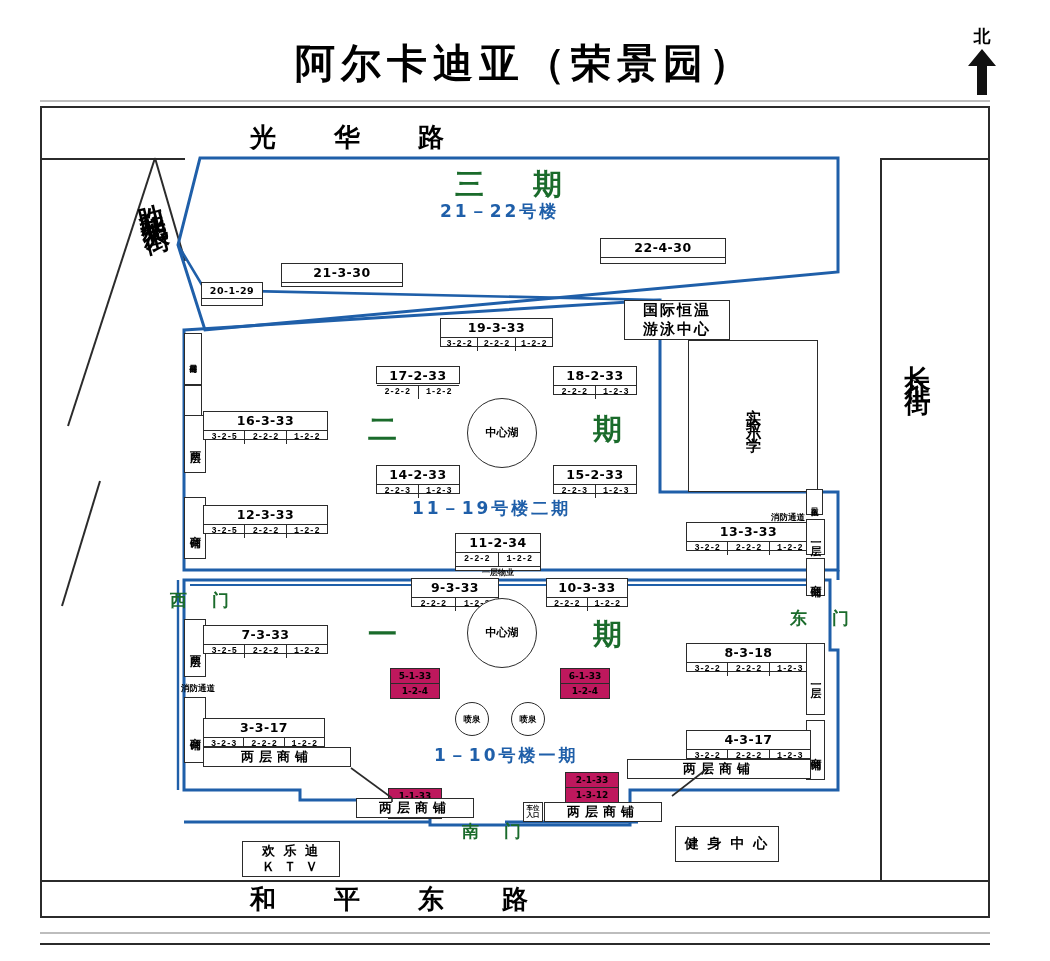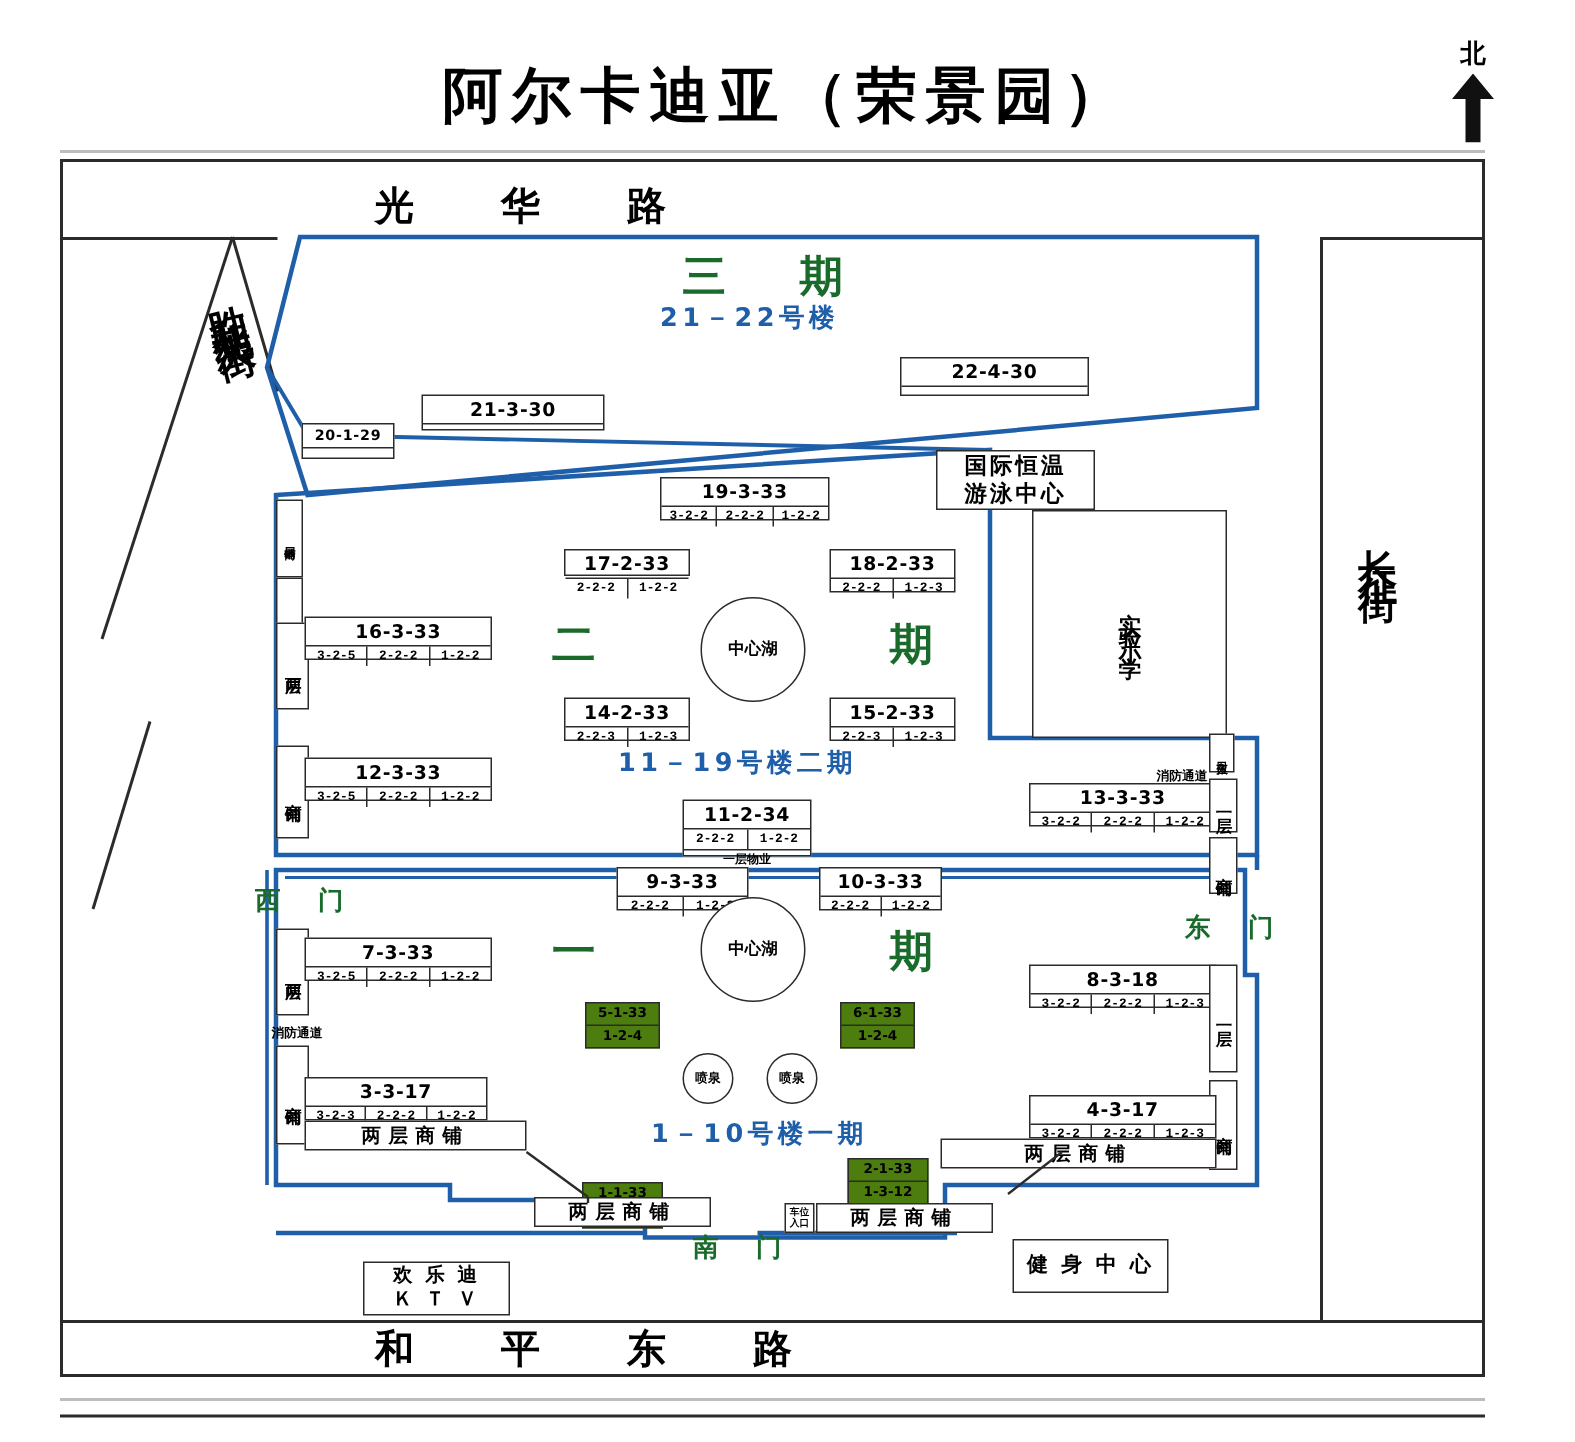--- a/index.html
+++ b/index.html
@@ -41,21 +41,21 @@
     display:flex;align-items:center;justify-content:center;font-family:Liberation Mono, monospace;
   }
   .bldg .cells .c:last-child{border-right:none;}
   .bldg .strip{
     text-align:center;font-size:8px;font-weight:bold;
     border-top:1.3px solid #2b2b2b;line-height:1;padding:1.5px 0 2px;
   }
   .bldg .blank{flex:1;}
 
   
-  .sbox{border:1.5px solid #2b2b2b;background:#4d7c0f;}
+  .sbox{border:1.5px solid #2b2b2b;background:#be185d;}
   .sbox div{text-align:center;font-size:9px;font-weight:bold;line-height:1;padding:2.5px 2px;}
   .sbox div:first-child{border-bottom:1.3px solid #2b2b2b;}
 
   
   .fbox{border:1.8px solid #2b2b2b;background:#fff;display:flex;align-items:center;justify-content:center;text-align:center;}
   .fbox span{font-size:15px;font-weight:bold;letter-spacing:2px;line-height:1.25;}
 
   
   .vstrip{border:1.5px solid #2b2b2b;background:#fff;display:flex;align-items:center;justify-content:center;}
   .vstrip span{

